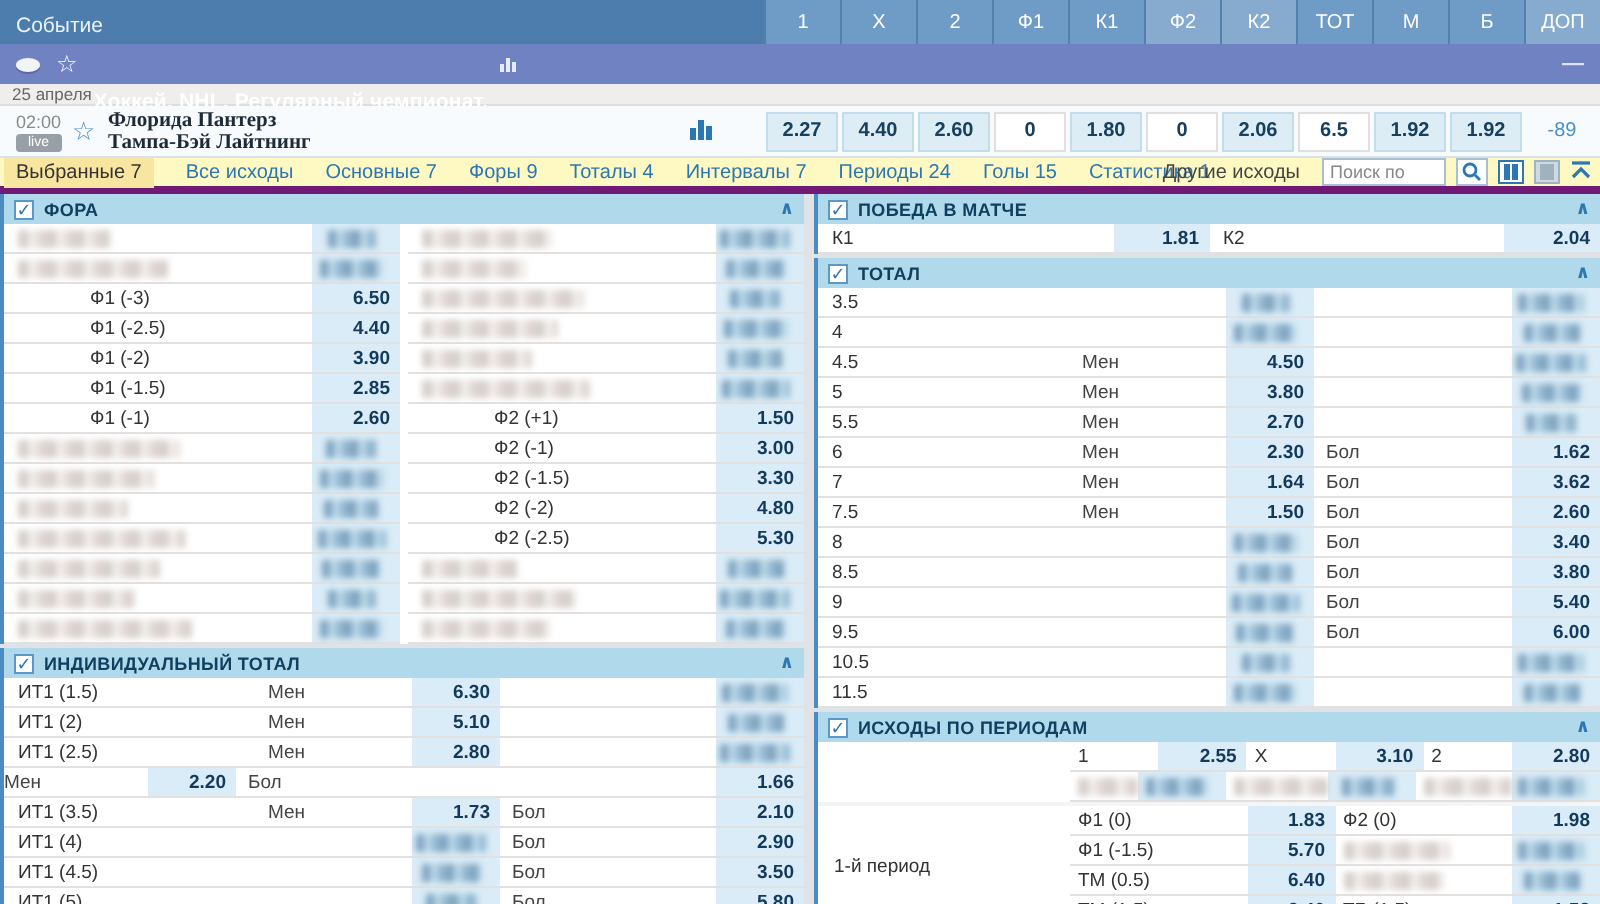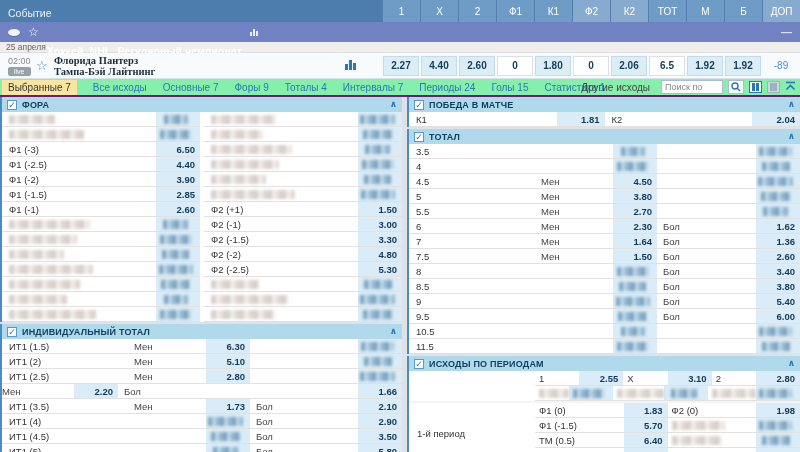--- a/index.html
+++ b/index.html
@@ -40,21 +40,21 @@
   .ev-chart { position:absolute; left:345px; top:7px; display:flex; align-items:flex-end; gap:1px; }
   .ev-chart i { display:block; width:3px; background:#2b77b3; }
   .ev-chart .b1{height:6px}.ev-chart .b2{height:10px}.ev-chart .b3{height:7px}
   .oddsgrid { position:absolute; left:382px; top:0; width:420px; height:100%; display:flex; align-items:center; }
   .ocell { width:36px; margin:0 1px; height:20px; display:flex; align-items:center; justify-content:center;
            background:#dcedf6; border:1px solid #c2dcec; font-weight:bold; color:#17405f; font-size:10px; }
   .ocell.plain { background:#fff; border-color:#e0e0e0; }
   .ohandicap { width:38px; text-align:center; color:#4a90c8; font-size:10px; }
 
   
-  .tabsrow { position:relative; height:18px; background:#86efac; border-bottom:2px solid #701a75;
+  .tabsrow { position:relative; height:18px; background:#fef9c3; border-bottom:4px solid #701a75;
              display:flex; align-items:center; padding-left:8px; }
   .tab { font-size:10px; color:#2b77b3; margin-right:16px; white-space:nowrap; }
   .tab.active { background:#f8e6a0; color:#333; padding:2px 6px; margin-left:-6px; }
   .tools { position:absolute; right:4px; top:0; height:100%; display:flex; align-items:center; gap:5px; }
   .other-link { font-size:10px; color:#444; margin-right:6px; }
   .searchbox { width:62px; height:14px; border:1px solid #a9bfd0; font-size:9px; padding:0 3px; color:#333; }
   .searchbox::placeholder { color:#888; }
   .sbtn { width:16px; height:14px; border:1px solid #a9bfd0; background:#fff; display:flex; align-items:center; justify-content:center; }
   .viewico { width:13px; height:12px; border:1px solid #2b77b3; display:flex; gap:1px; align-items:center; justify-content:center; background:#fff; }
   .viewico i { display:block; width:3px; height:8px; background:#2b77b3; }
@@ -79,21 +79,21 @@
   .vbox { width:44px; height:100%; background:#d9ecf7; display:flex; align-items:center; justify-content:flex-end;
           padding-right:5px; font-weight:bold; color:#13395c; font-size:9.5px; }
 
   .pxb { height:9px; border-radius:1px; filter:blur(1.5px); }
   .pxb.lab { background:repeating-linear-gradient(90deg,#d7d0cc 0 5px,#efebe8 5px 10px,#e0d6d2 10px 14px); }
   .pxb.val { background:repeating-linear-gradient(90deg,#7fa3bf 0 4px,#b9d6e8 4px 8px,#93b6cf 8px 12px); }
 
   .twocol-body { display:flex; }
   .subcol { flex:1; }
   .subcol + .subcol { margin-left:4px; }
-  .subcol .mlabel { flex:1; }
+  .subcol .mlabel { flex:1;margin-left:36px; }
 
   .fc-label { width:132px; padding-left:7px; font-size:9.5px; color:#333; }
   .fc-sel1 { width:72px; }
   .fc-gap { width:6px; }
   .fc-sel2 { flex:1; }
 
   .pair-half { flex:1; display:flex; align-items:center; height:100%; }
   .pair-half .mlabel { flex:1; }
   .vbox.wide { width:48px; }
 
@@ -569,21 +569,21 @@
             <span class="fc-gap" data-interactable="false"></span>
             <span class="msel fc-sel2" data-interactable="false">Бол</span>
             <span class="vbox" data-interactable="true">1.62</span>
           </div>
           <div class="mrow" data-interactable="true">
             <span class="mlabel fc-label" data-interactable="false">7</span>
             <span class="msel fc-sel1" data-interactable="false">Мен</span>
             <span class="vbox" data-interactable="true">1.64</span>
             <span class="fc-gap" data-interactable="false"></span>
             <span class="msel fc-sel2" data-interactable="false">Бол</span>
-            <span class="vbox" data-interactable="true">1.36</span>
+            <span class="vbox" data-interactable="true">3.62</span>
           </div>
           <div class="mrow" data-interactable="true">
             <span class="mlabel fc-label" data-interactable="false">7.5</span>
             <span class="msel fc-sel1" data-interactable="false">Мен</span>
             <span class="vbox" data-interactable="true">1.50</span>
             <span class="fc-gap" data-interactable="false"></span>
             <span class="msel fc-sel2" data-interactable="false">Бол</span>
             <span class="vbox" data-interactable="true">2.60</span>
           </div>
           <div class="mrow" data-interactable="true">

